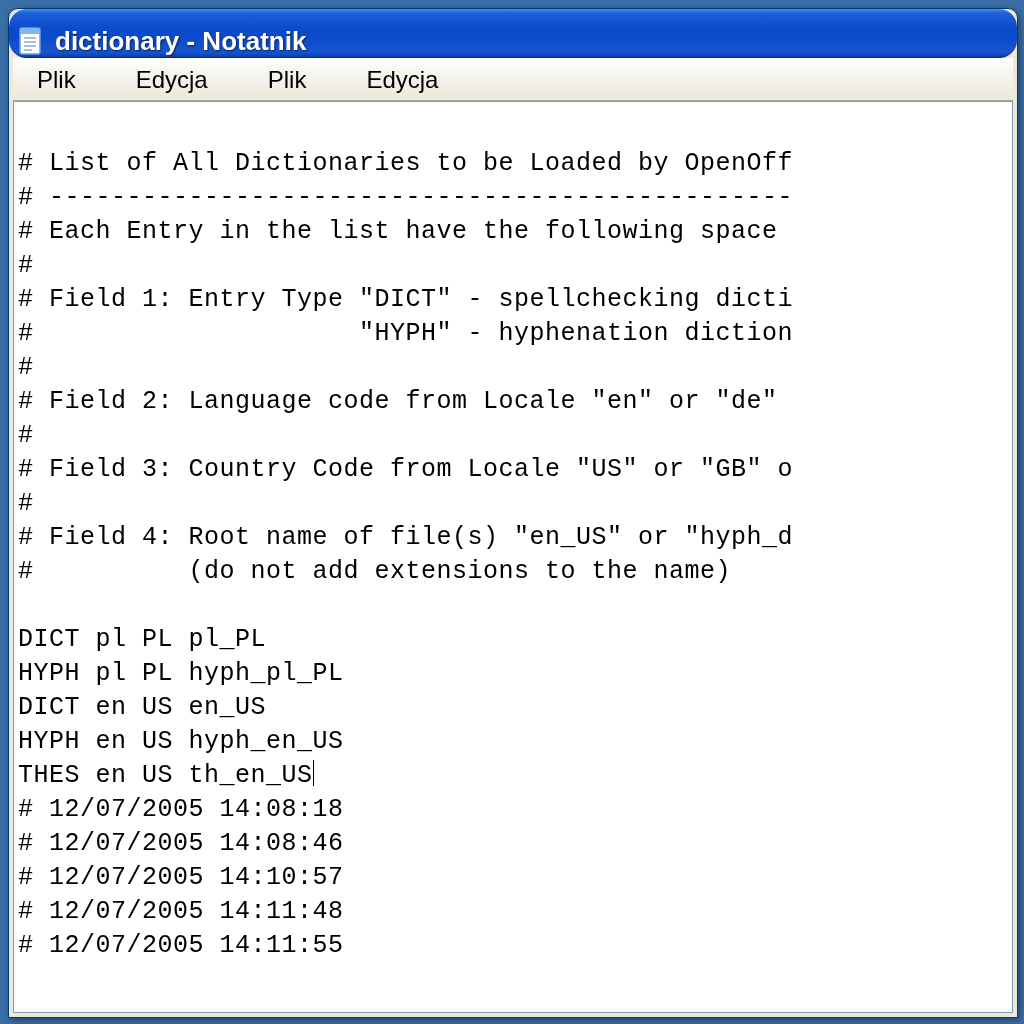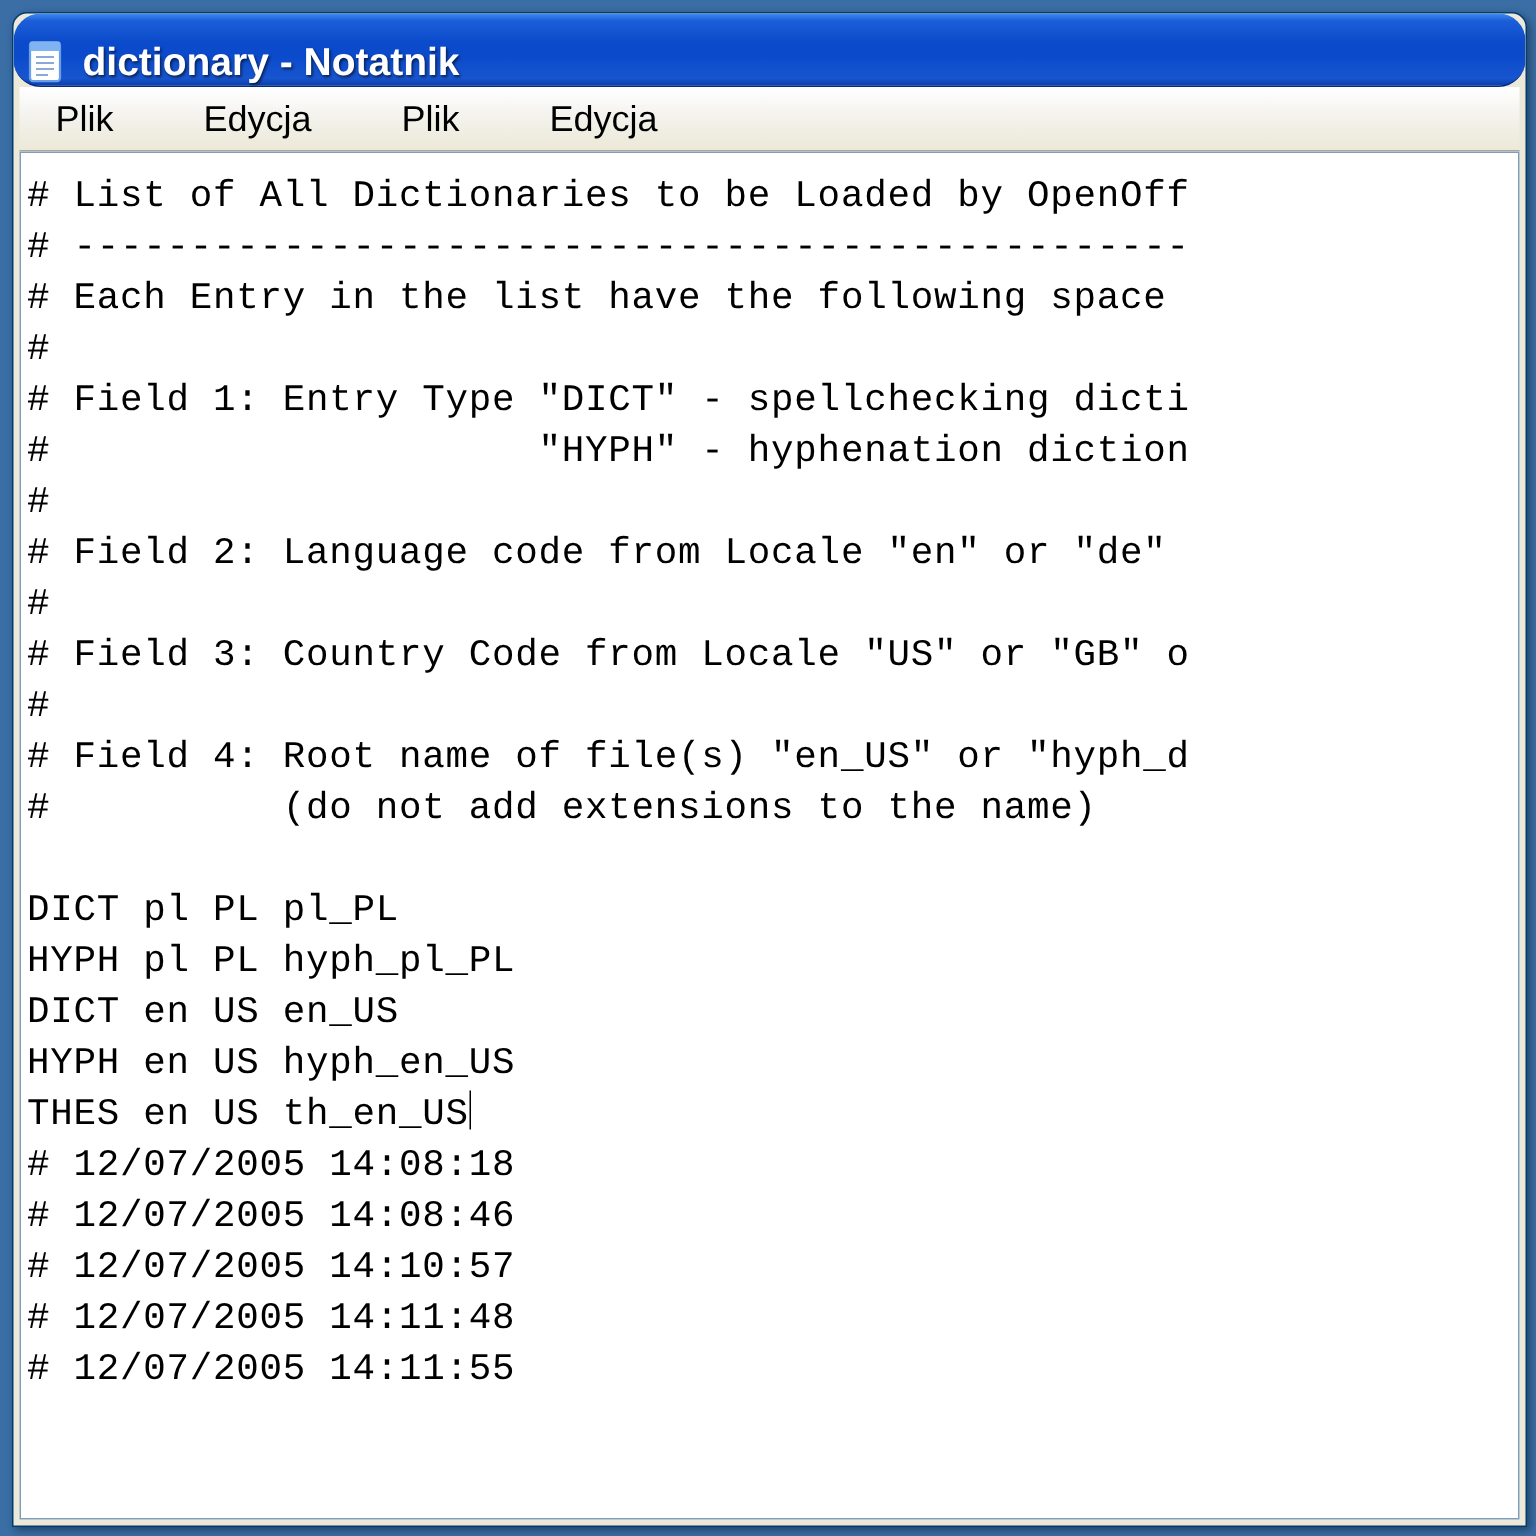--- a/index.html
+++ b/index.html
@@ -82,20 +82,21 @@
   }
   .text-content {
     font-family: "Courier New", "Lucida Console", monospace;
     font-size: 25px;
     line-height: 34px;
     white-space: pre;
     color: #000000;
     padding: 12px 4px;
     letter-spacing: 0.5px;
     font-weight: 500;
+    margin-top: 33px;
   }
   .caret {
     display: inline-block;
     width: 1px;
     height: 26px;
     background: #000;
     vertical-align: -4px;
   }
 </style>
 </head>

